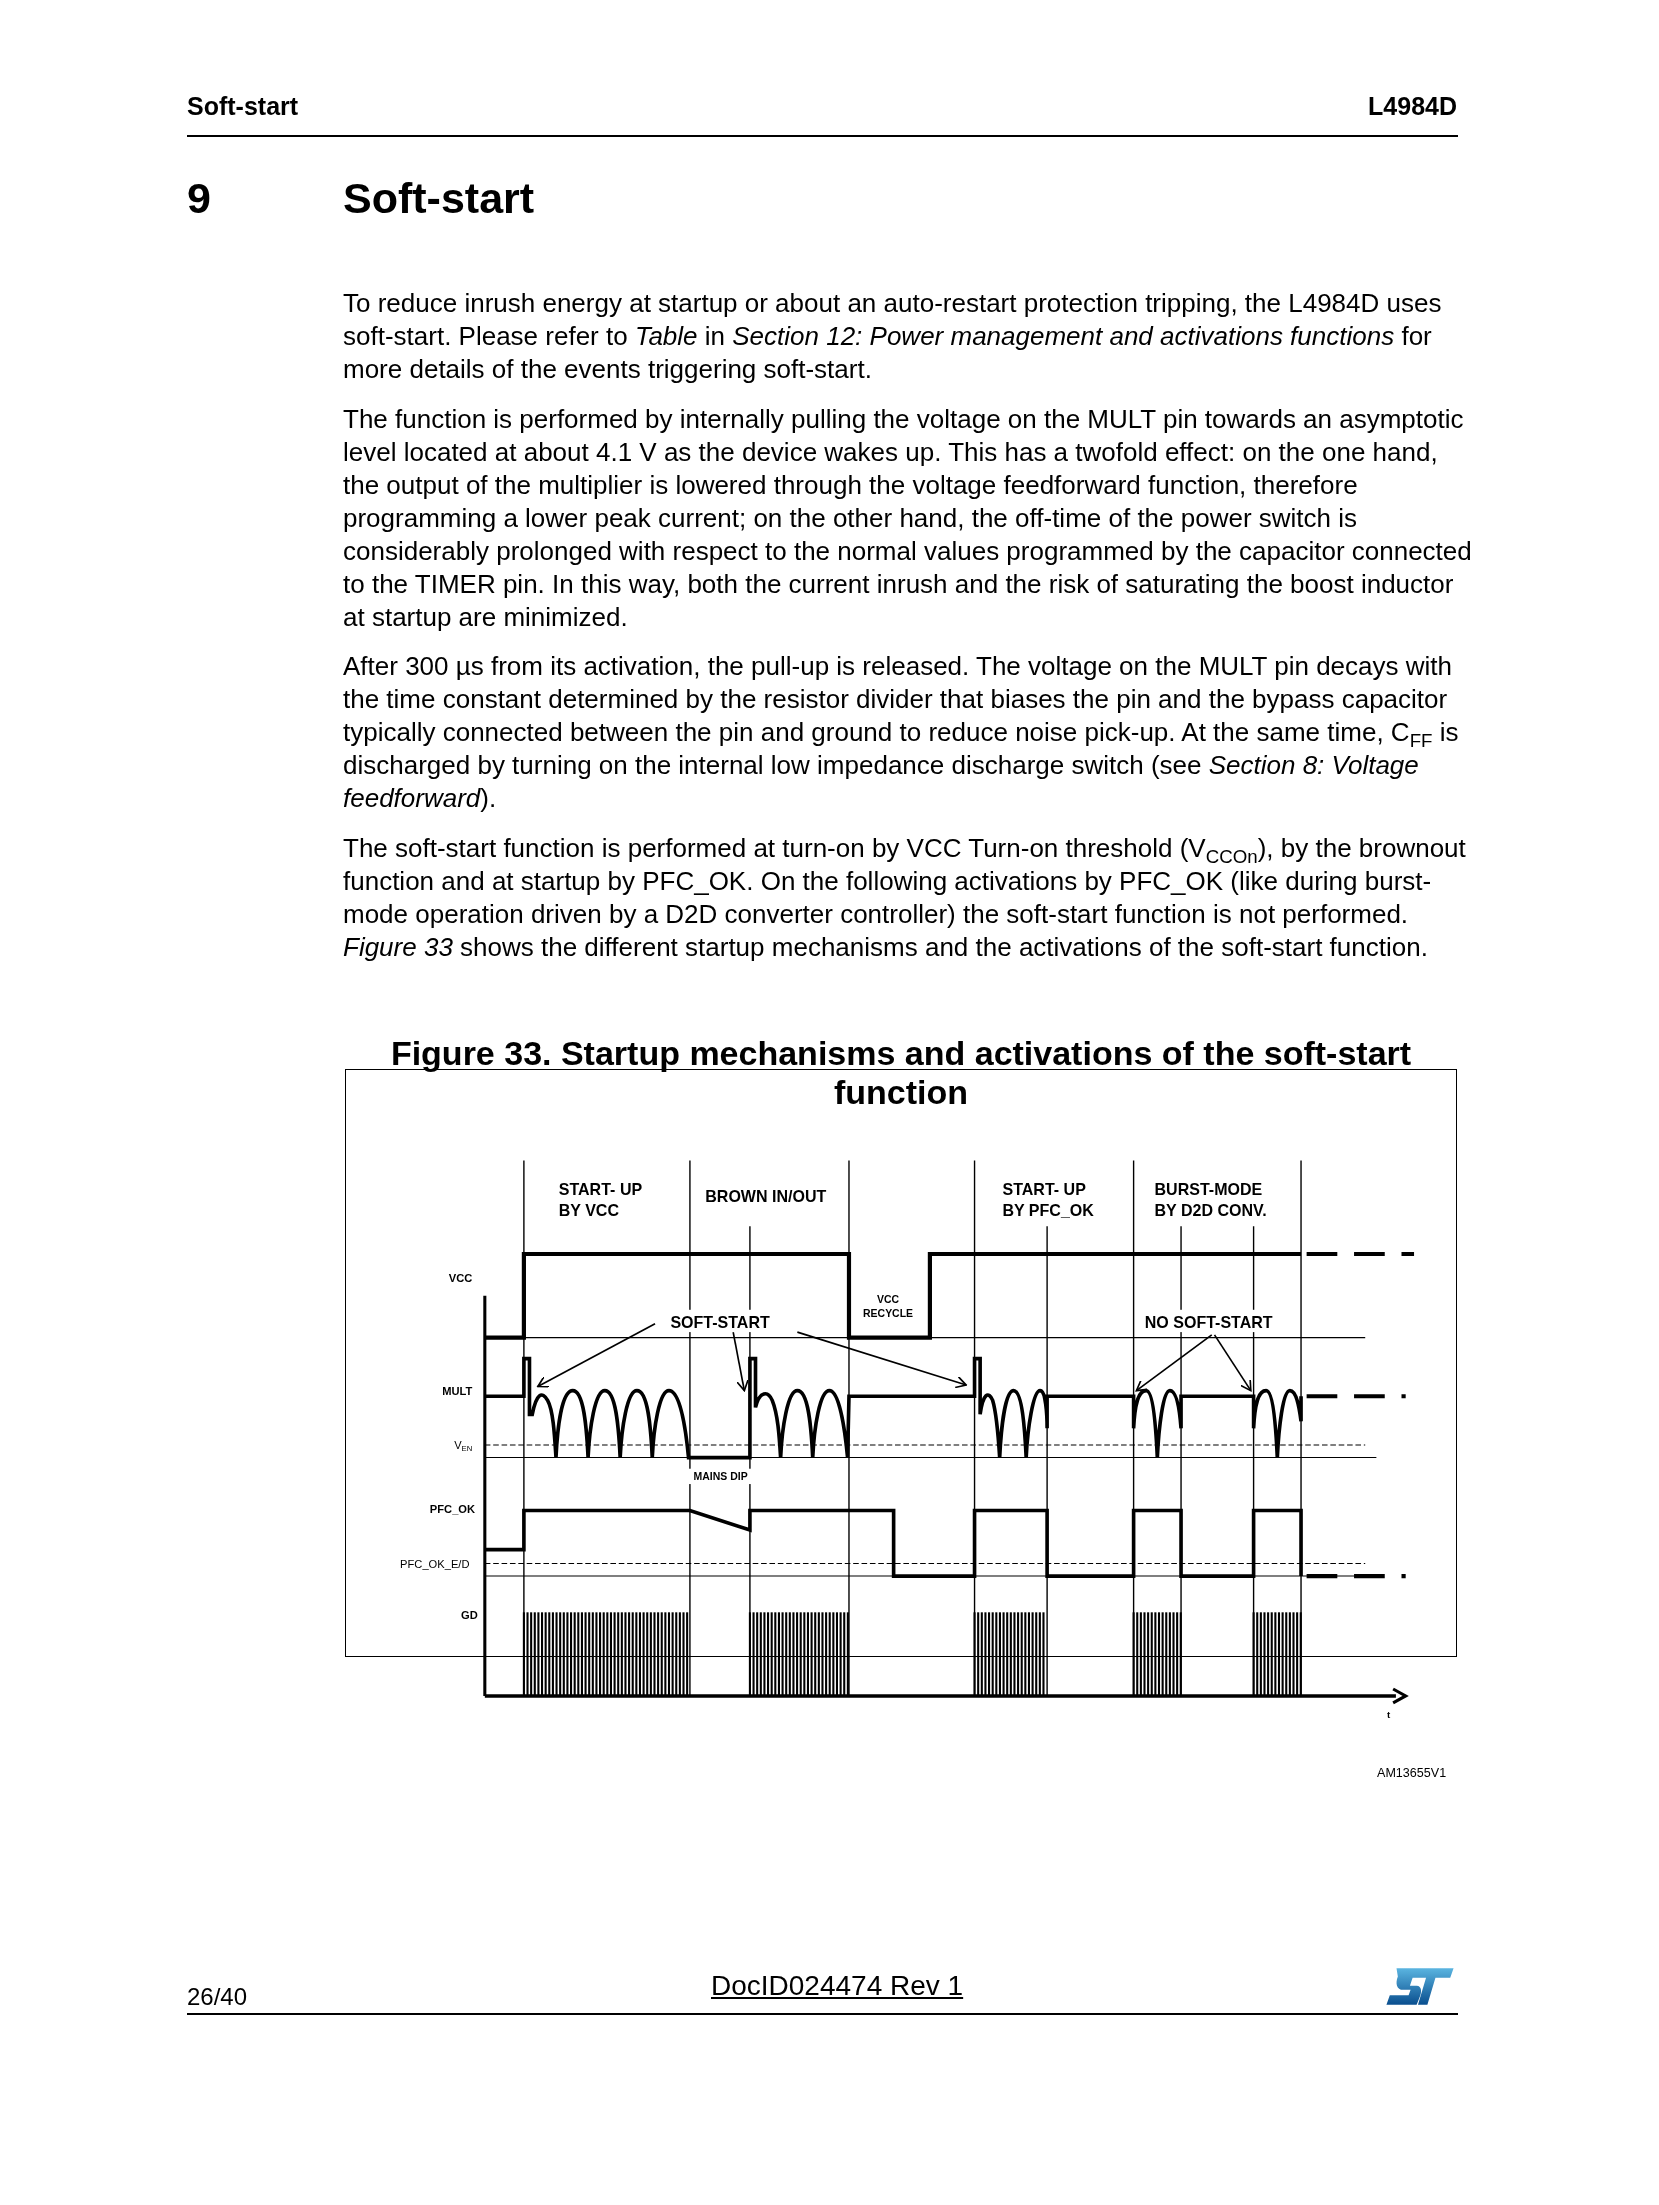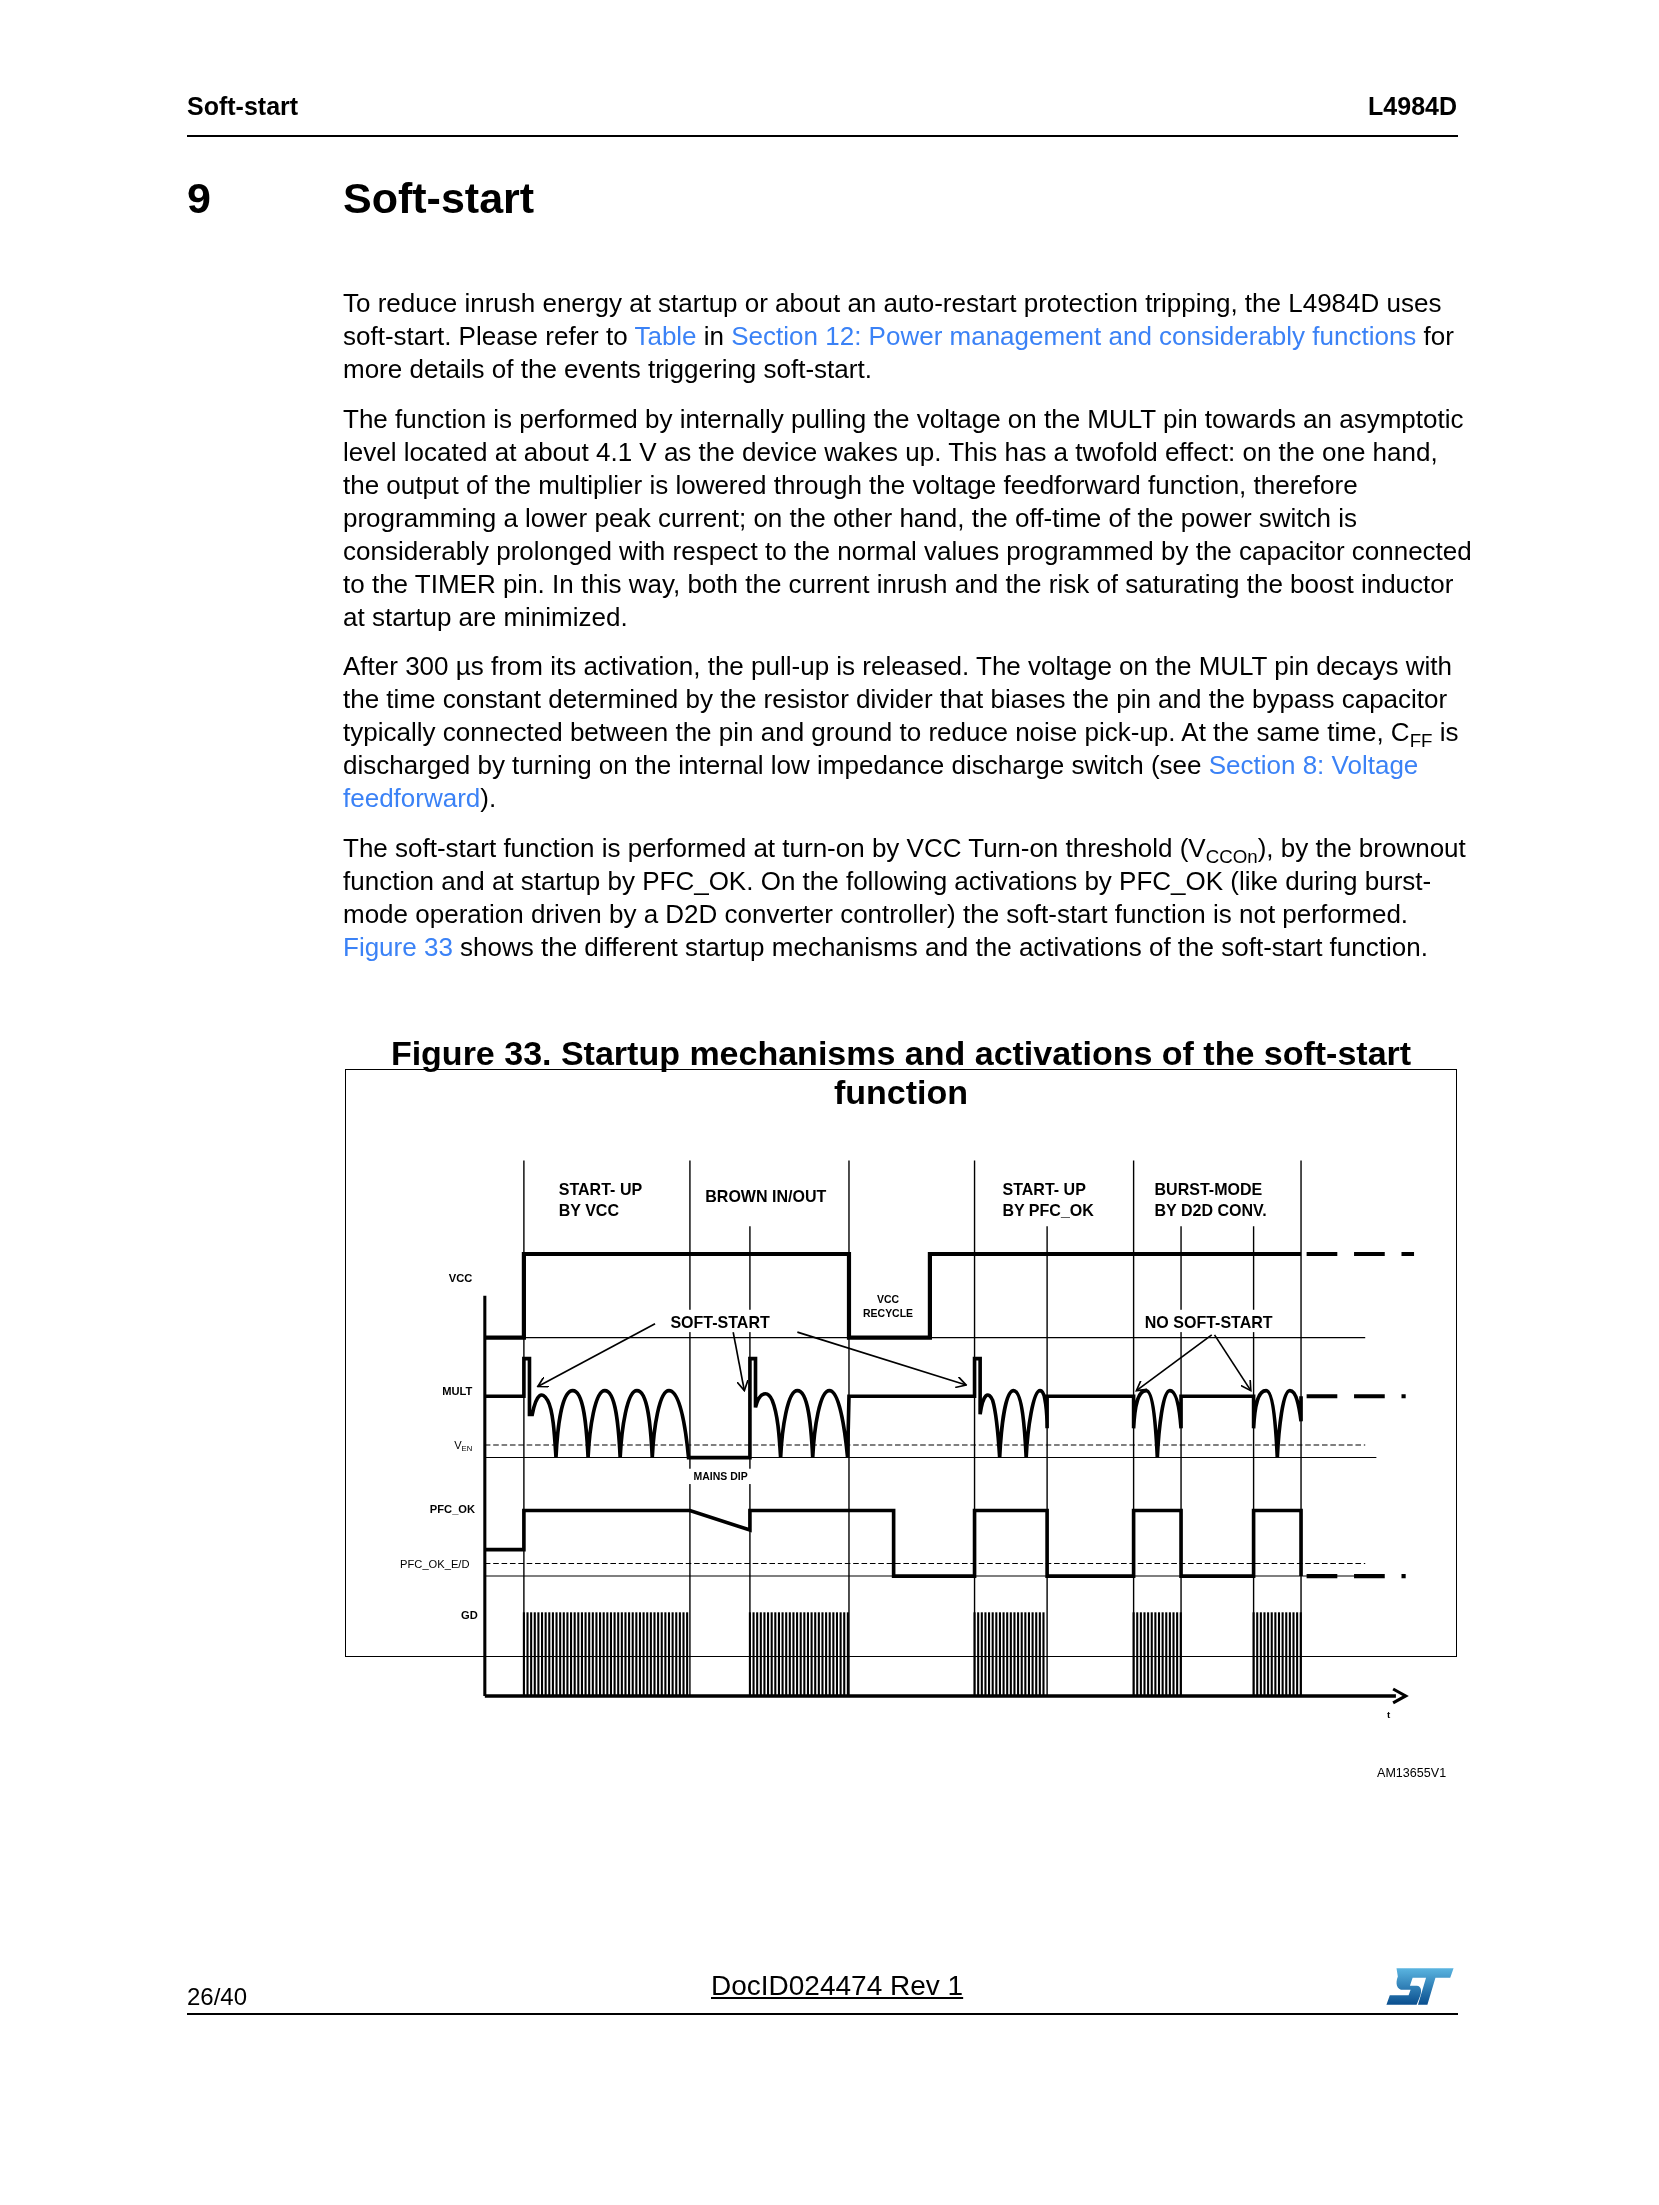--- a/index.html
+++ b/index.html
@@ -4,42 +4,42 @@
 <style>
   html,body{margin:0;padding:0;background:#fff;}
   body{width:1659px;height:2205px;position:relative;overflow:hidden;font-family:"Liberation Sans",sans-serif;color:#000;}
   .hdr-left{position:absolute;left:187px;top:92px;font-weight:bold;font-size:25px;}
   .hdr-right{position:absolute;right:202px;top:92px;font-weight:bold;font-size:25px;text-align:right;}
   .hdr-rule{position:absolute;left:187px;width:1271px;top:135px;height:2px;background:#000;}
   .sec-num{position:absolute;left:187px;top:174px;font-weight:bold;font-size:43px;}
   .sec-title{position:absolute;left:343px;top:174px;font-weight:bold;font-size:43px;}
   .body{position:absolute;left:343px;top:287px;width:1129px;font-size:26px;line-height:33px;}
   .body p{margin:0 0 16.7px 0;}
-  .link{color:#3b82f6;}
+  .link{color:#000000;font-style:italic;}
   sub{font-size:0.72em;vertical-align:-0.3em;line-height:0;}
   .caption{position:absolute;left:343px;width:1116px;top:1034px;text-align:center;font-weight:bold;font-size:34px;}
   .figbox{position:absolute;left:345px;top:1069px;width:1112px;height:588px;border:1.7px solid #000;box-sizing:border-box;}
   .figsvg{position:absolute;left:0;top:0;}
   .footer-left{position:absolute;left:187px;top:1983px;font-size:24px;}
   .footer-mid{position:absolute;left:711px;top:1970px;font-size:28px;text-decoration:underline;}
   .footer-rule{position:absolute;left:187px;width:1271px;top:2013px;height:2px;background:#000;}
   .logo{position:absolute;left:1383px;top:1963px;}
 </style>
 </head>
 <body>
 
 <div class="hdr-left">Soft-start</div>
 <div class="hdr-right">L4984D</div>
 <div class="hdr-rule"></div>
 
 <div class="sec-num">9</div>
 <div class="sec-title">Soft-start</div>
 
 <div class="body">
-  <p><span>To reduce inrush energy at startup or about an auto-restart protection tripping, the L4984D uses soft-start. Please refer to </span><a class="link">Table </a><span> in </span><a class="link">Section 12: Power management and considerably functions</a><span> for more details of the events triggering soft-start.</span></p>
+  <p><span>To reduce inrush energy at startup or about an auto-restart protection tripping, the L4984D uses soft-start. Please refer to </span><a class="link">Table </a><span> in </span><a class="link">Section 12: Power management and activations functions</a><span> for more details of the events triggering soft-start.</span></p>
   <p>The function is performed by internally pulling the voltage on the MULT pin towards an asymptotic level located at about 4.1 V as the device wakes up. This has a twofold effect: on the one hand, the output of the multiplier is lowered through the voltage feedforward function, therefore programming a lower peak current; on the other hand, the off-time of the power switch is considerably prolonged with respect to the normal values programmed by the capacitor connected to the TIMER pin. In this way, both the current inrush and the risk of saturating the boost inductor at startup are minimized.</p>
   <p><span>After 300 µs from its activation, the pull-up is released. The voltage on the MULT pin decays with the time constant determined by the resistor divider that biases the pin and the bypass capacitor typically connected between the pin and ground to reduce noise pick-up. At the same time, C</span><sub>FF</sub><span> is discharged by turning on the internal low impedance discharge switch (see </span><a class="link">Section 8: Voltage feedforward</a><span>).</span></p>
   <p><span>The soft-start function is performed at turn-on by VCC Turn-on threshold (V</span><sub>CCOn</sub><span>), by the brownout function and at startup by PFC_OK. On the following activations by PFC_OK (like during burst-mode operation driven by a D2D converter controller) the soft-start function is not performed. </span><a class="link">Figure 33</a><span> shows the different startup mechanisms and the activations of the soft-start function.</span></p>
 </div>
 
 <div class="caption">Figure 33. Startup mechanisms and activations of the soft-start function</div>
 
 <div class="figbox">
   <svg class="figsvg" width="1112" height="711" viewBox="247.5 768 797 510" preserveAspectRatio="none" font-family="Liberation Sans, sans-serif" font-weight="bold">
     <defs>

